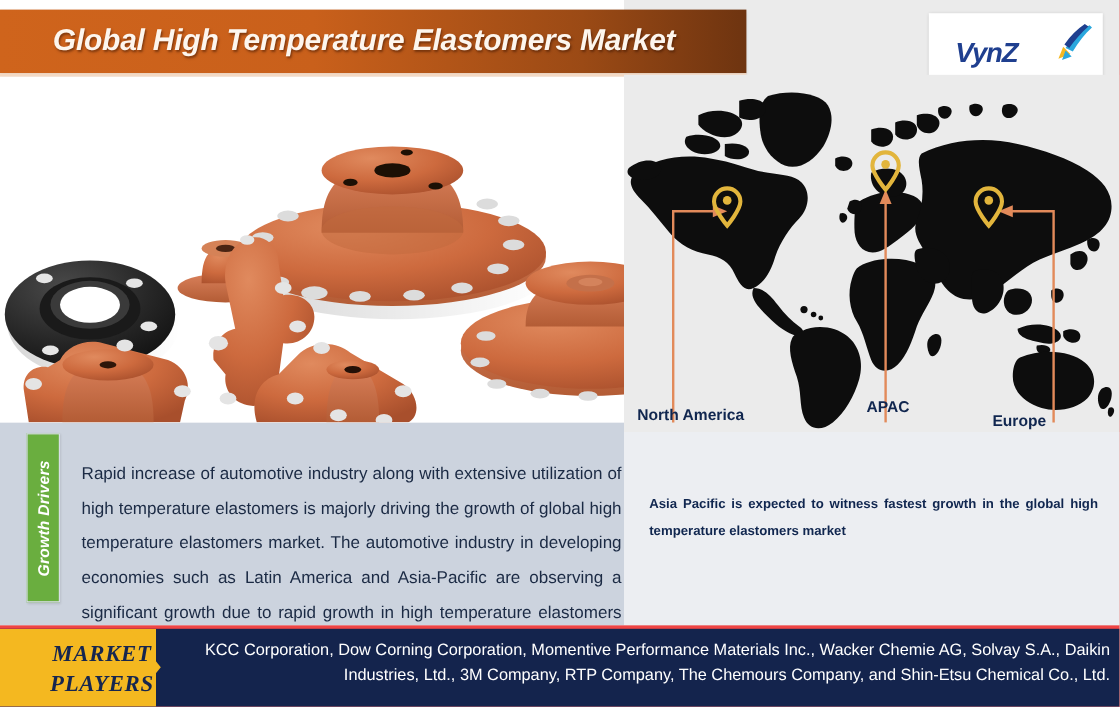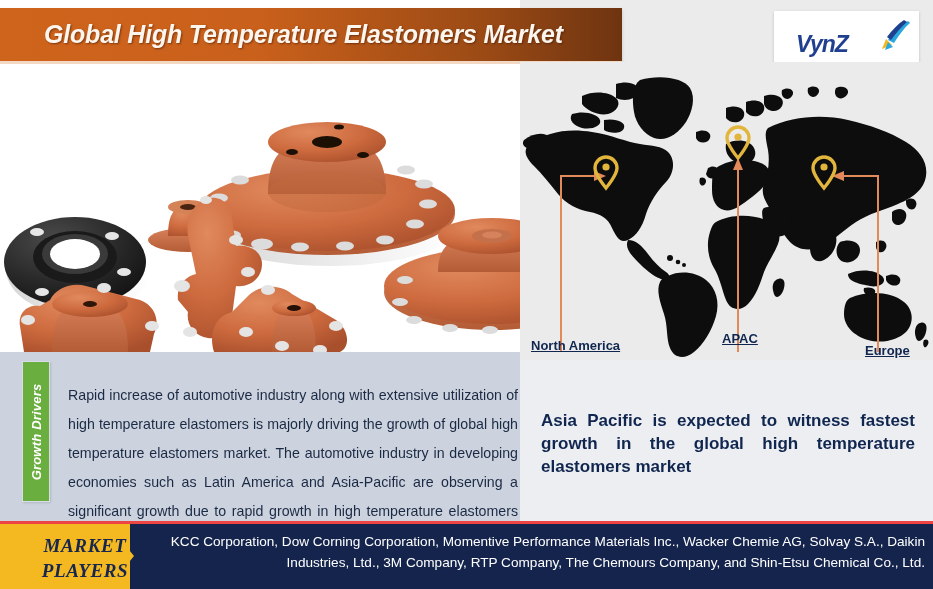--- a/index.html
+++ b/index.html
@@ -96,25 +96,24 @@
     overflow:hidden;
   }
   .map-svg{position:absolute;left:0;top:0;}
 
   .map-label{
     position:absolute;
     color:#10264f;
     font-size:13px;
     font-weight:bold;
     white-space:nowrap;
-    text-decoration:underline;
   }
   .lbl-na{left:531px;top:338px;}
   .lbl-apac{left:722px;top:331px;}
-  .lbl-eu{left:827px;top:343px;margin-left:38px;}
+  .lbl-eu{left:827px;top:343px;}
 
   
   .gd-panel{
     position:absolute;left:0;top:352px;width:520px;height:169px;
   }
   .gd-tab{
     position:absolute;left:22px;top:361px;width:26px;height:139px;
     background:#6aae3f;
     border:1px solid #d8dde6;
     box-shadow:1px 1px 2px rgba(0,0,0,.12);
@@ -136,21 +135,21 @@
     color:#1b2a44;
     font-size:14.2px;
     line-height:29px;
     text-align:justify;
   }
 
   
   .hl-text{
     position:absolute;left:541px;top:409px;width:374px;
     color:#10264f;
-    font-size:17px;
+    font-size:11px;
     font-weight:bold;
     line-height:23px;
     text-align:justify;
   }
 
   
   .mp-bar{
     position:absolute;left:0;top:524px;width:933px;height:65px;
     background:#14244d;
   }

